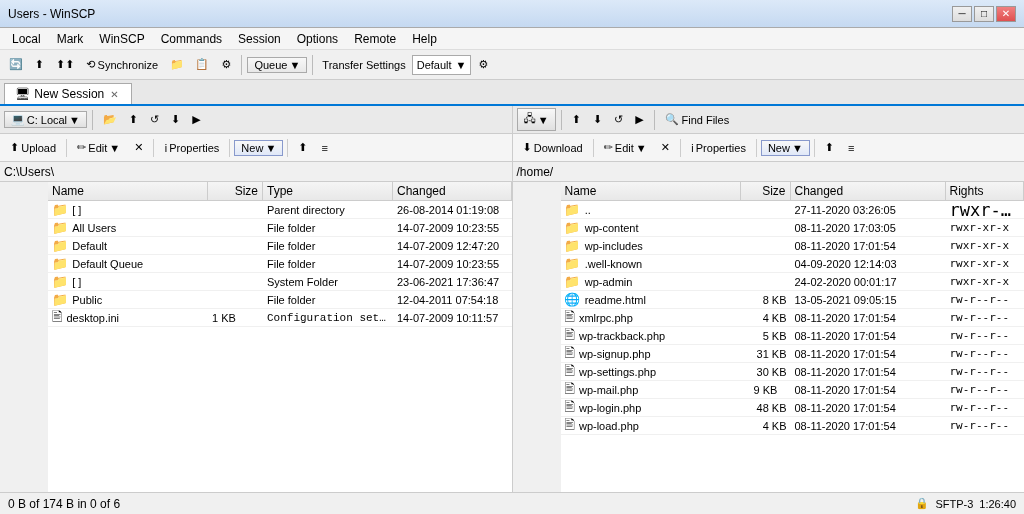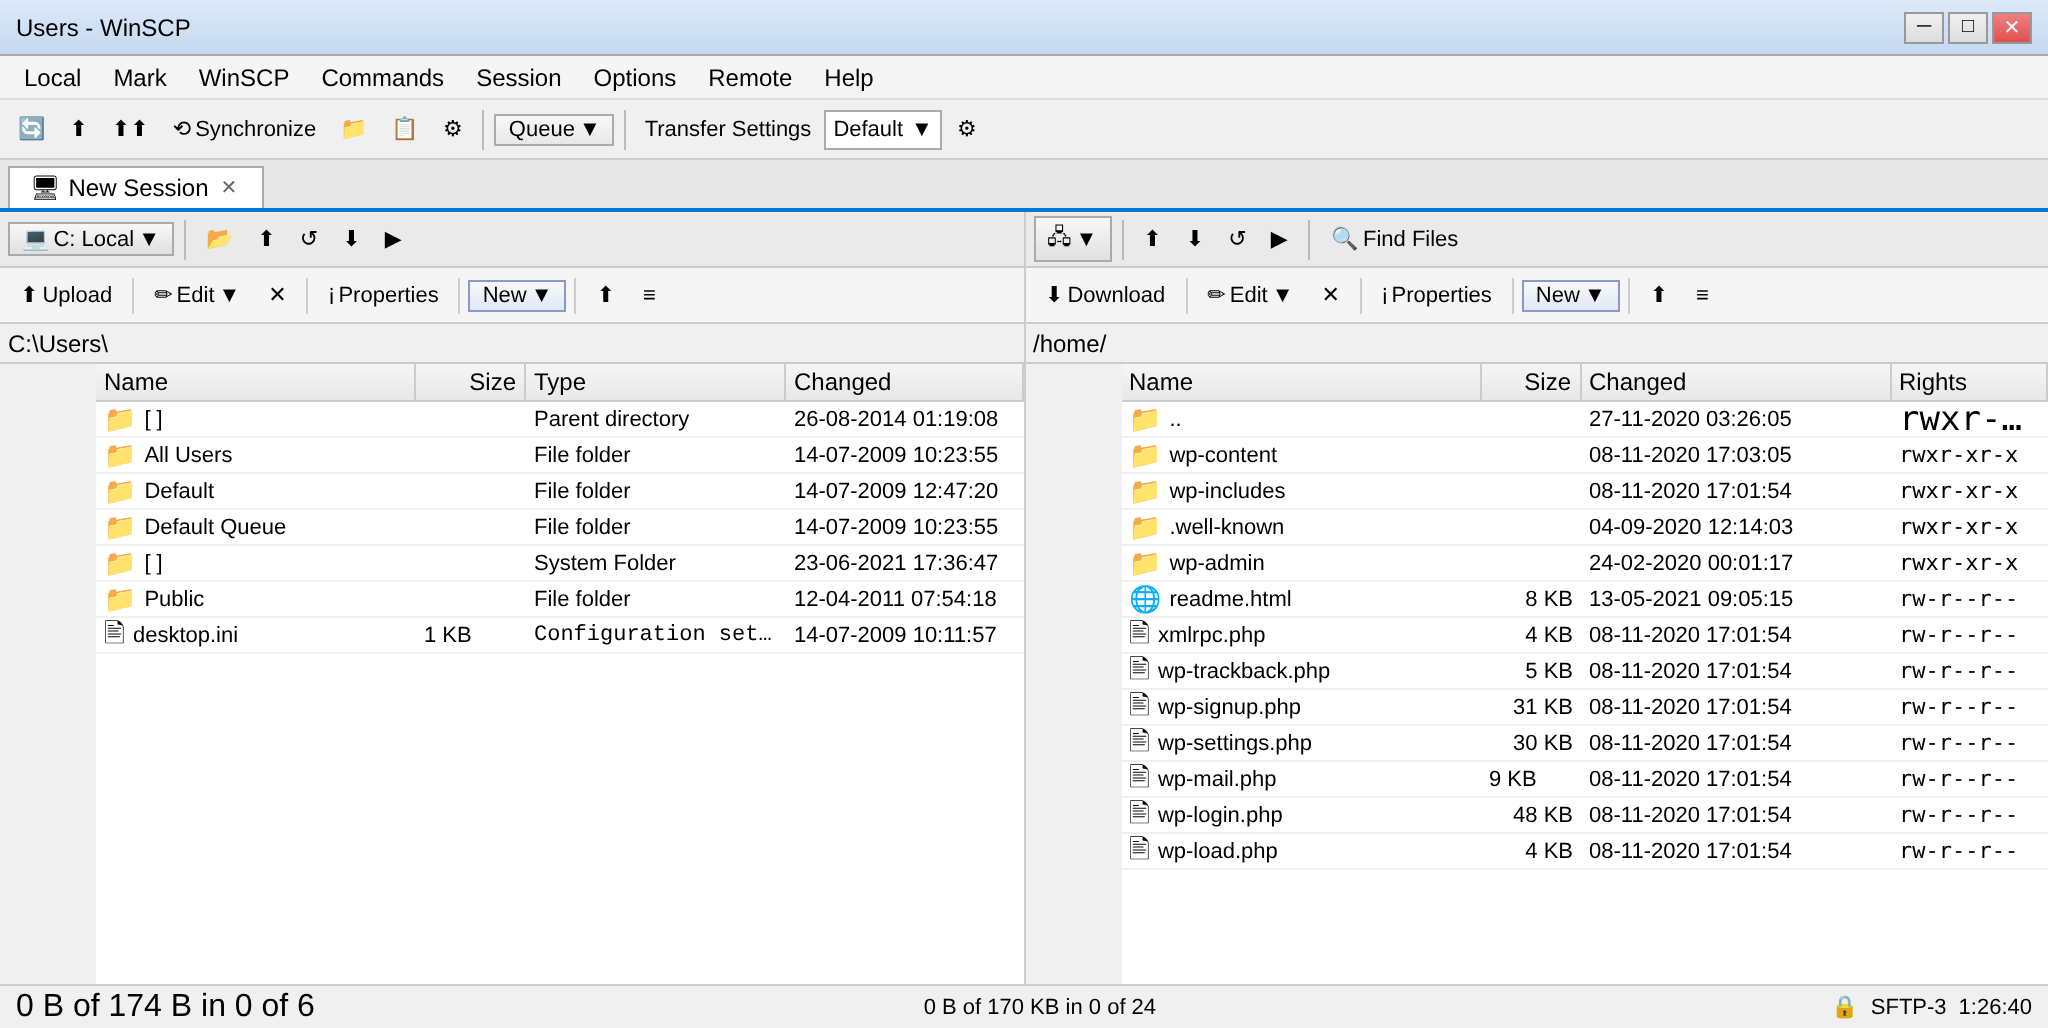--- a/index.html
+++ b/index.html
@@ -38,21 +38,21 @@
     .file-pane:last-child { border-right: none; }
     .pane-path { background: #f0f0f0; padding: 2px 4px; font-size: 12px; border-bottom: 1px solid #ccc; height: 20px; display: flex; align-items: center; }
     .file-list { flex: 1; background: white; overflow-y: auto; overflow-x: hidden; margin-left: 48px; }
     .file-header { display: flex; background: linear-gradient(to bottom, #f5f5f5, #e8e8e8); border-bottom: 1px solid #ccc; position: sticky; top: 0; z-index: 1; }
     .col-header { padding: 2px 4px; font-size: 12px; font-weight: normal; border-right: 1px solid #ccc; cursor: pointer; white-space: nowrap; overflow: hidden; }
     .file-row { display: flex; align-items: center; height: 18px; border-bottom: 1px solid #f0f0f0; cursor: default; }
     .file-cell { padding: 0 4px; font-size: 11px; white-space: nowrap; overflow: hidden; text-overflow: ellipsis; }
 
     
     #status-bar { background: #f0f0f0; height: 22px; display: flex; align-items: center; padding: 0 8px; border-top: 1px solid #ccc; gap: 8px; }
-    .status-left { flex: 1; font-size: 16px; }
+    .status-left { flex: 1; font-size: 12px; }
     .status-right { flex: 1; font-size: 11px; }
     .status-sftp { font-size: 11px; display: flex; align-items: center; gap: 6px; }
 
     
     .pane-nav { background: #eaeaea; height: 28px; display: flex; align-items: center; padding: 2px 4px; border-bottom: 1px solid #ccc; gap: 2px; }
     .drive-btn { background: linear-gradient(to bottom, #f8f8f8, #e0e0e0); border: 1px solid #aaa; padding: 1px 6px; font-size: 11px; cursor: pointer; display: flex; align-items: center; gap: 2px; }
 
     
     #panels { display: flex; flex: 1; height: calc(514px - 28px - 22px - 30px - 26px - 22px); }
   </style>
@@ -382,21 +382,21 @@
       </div>
       <div class="file-cell" style="width:50px; min-width:50px; text-align:right;">30 KB</div>
       <div class="file-cell" style="width:155px; min-width:155px;">08-11-2020 17:01:54</div>
       <div class="file-cell" style="flex:1; font-family: monospace; font-size:11px;">rw-r--r--</div>
     </div>
           <div class="file-row">
       <div class="file-cell" style="width:180px; min-width:180px; display:flex; align-items:center; gap:4px;">
         <span style="font-size:13px;">🖹</span>
         <span>wp-mail.php</span>
       </div>
-      <div class="file-cell" style="width:50px; min-width:50px; text-align:left;">9 KB</div>
+      <div class="file-cell" style="width:50px; min-width:50px; text-align:center;">9 KB</div>
       <div class="file-cell" style="width:155px; min-width:155px;">08-11-2020 17:01:54</div>
       <div class="file-cell" style="flex:1; font-family: monospace; font-size:11px;">rw-r--r--</div>
     </div>
           <div class="file-row">
       <div class="file-cell" style="width:180px; min-width:180px; display:flex; align-items:center; gap:4px;">
         <span style="font-size:13px;">🖹</span>
         <span>wp-login.php</span>
       </div>
       <div class="file-cell" style="width:50px; min-width:50px; text-align:right;">48 KB</div>
       <div class="file-cell" style="width:155px; min-width:155px;">08-11-2020 17:01:54</div>
@@ -411,19 +411,18 @@
       <div class="file-cell" style="width:155px; min-width:155px;">08-11-2020 17:01:54</div>
       <div class="file-cell" style="flex:1; font-family: monospace; font-size:11px;">rw-r--r--</div>
     </div>
         </div>
     </div>
   </div>
 </div>
 
 <div id="status-bar">
   <span class="status-left">0 B of 174 B in 0 of 6</span>
-  <span class="status-right">0 B of 170 KB in 0 of 24</span>
   <div class="status-sftp">
     <span>🔒</span>
     <span>SFTP-3</span>
     <span>1:26:40</span>
   </div>
 </div>
 
 </body></html>

